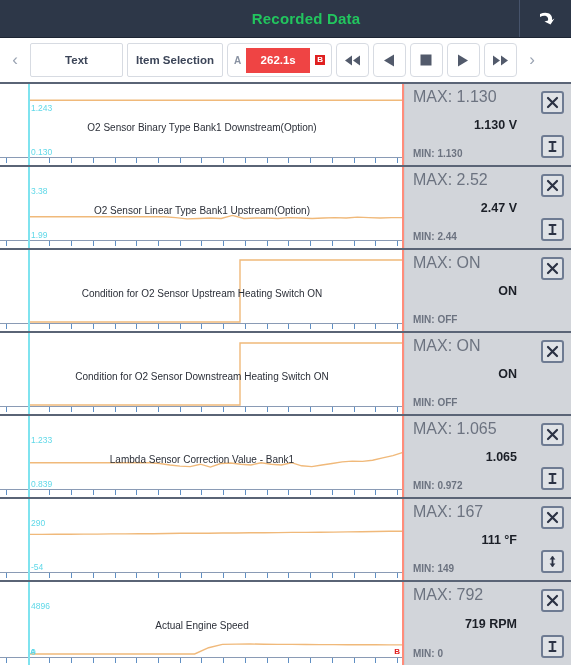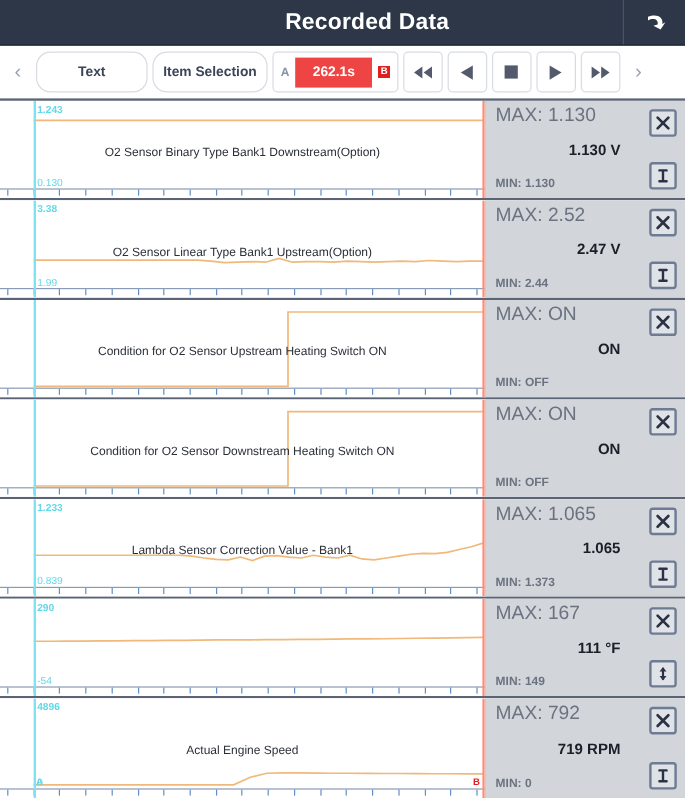--- a/index.html
+++ b/index.html
@@ -14,22 +14,22 @@
   .titlebar {
     position: relative;
     height: 38px;
     background: #2d3748;
     display: flex;
     align-items: center;
     justify-content: center;
     border-bottom: 1px solid #1d2533;
   }
   .titlebar-title {
-    color: #ffffff;
-    font-size: 19px;
+    color: #22c55e;
+    font-size: 15px;
     font-weight: bold;
     letter-spacing: .2px;
     margin-left: 41px;
   }
   .titlebar-right {
     position: absolute;
     right: 0; top: 0; bottom: 0;
     width: 52px;
     border-left: 1px solid #46536b;
     display: flex; align-items: center; justify-content: center;
@@ -52,21 +52,21 @@
     flex: 0 0 22px;
     display: flex; align-items: center; justify-content: center;
     color: #9aa3b2;
     font-size: 17px;
     cursor: pointer;
     user-select: none;
   }
   .tbtn {
     height: 34px;
     border: 1px solid #d7dbe2;
-    border-radius: 12px;
+    border-radius: 2px;
     background: #fff;
     display: flex; align-items: center; justify-content: center;
     font-size: 11.5px;
     font-weight: bold;
     color: #3c4558;
     cursor: pointer;
     padding: 0 8px;
     white-space: nowrap;
   }
   .tbtn-text { flex: 0 0 93px; }
@@ -143,21 +143,21 @@
     margin-top: 36px;
   }
   .ylab {
     position: absolute;
     left: 31px;
     font-size: 8.5px;
     color: #5fd8e8;
     z-index: 6;
     pointer-events: none;
   }
-  .ylab.top { top: 2px; font-weight: bold; }
+  .ylab.top { top: 19px; }
   .ylab.bot { bottom: 8px; }
 
   .axis-x {
     position: absolute;
     left: 0; right: 0; bottom: 0;
     height: 8px;
     border-top: 1px solid #8a9bb5;
     z-index: 3;
   }
   .tickrow {
@@ -531,21 +531,21 @@
             <i></i>
             <i></i>
             <i></i>
           </div>
         </div>
       </div>
       <div class="info">
         <div class="info-text">
           <div class="info-max">MAX: 1.065</div>
           <div class="info-cur">1.065</div>
-          <div class="info-min">MIN: 1.373</div>
+          <div class="info-min">MIN: 0.972</div>
         </div>
         <div class="info-btns">
           <div class="ibtn top">
             <svg width="13" height="13" viewBox="0 0 13 13">
               <path d="M2 2 L11 11 M11 2 L2 11" stroke="#2b3244" stroke-width="2.2" stroke-linecap="round" fill="none"></path>
             </svg>
           </div>
           <div class="ibtn bot">
             <svg width="13" height="13" viewBox="0 0 13 13">
               <path d="M3.5 2 L9.5 2 M6.5 2 L6.5 11 M3.5 11 L9.5 11" stroke="#2b3244" stroke-width="2" stroke-linecap="round" fill="none"></path>

